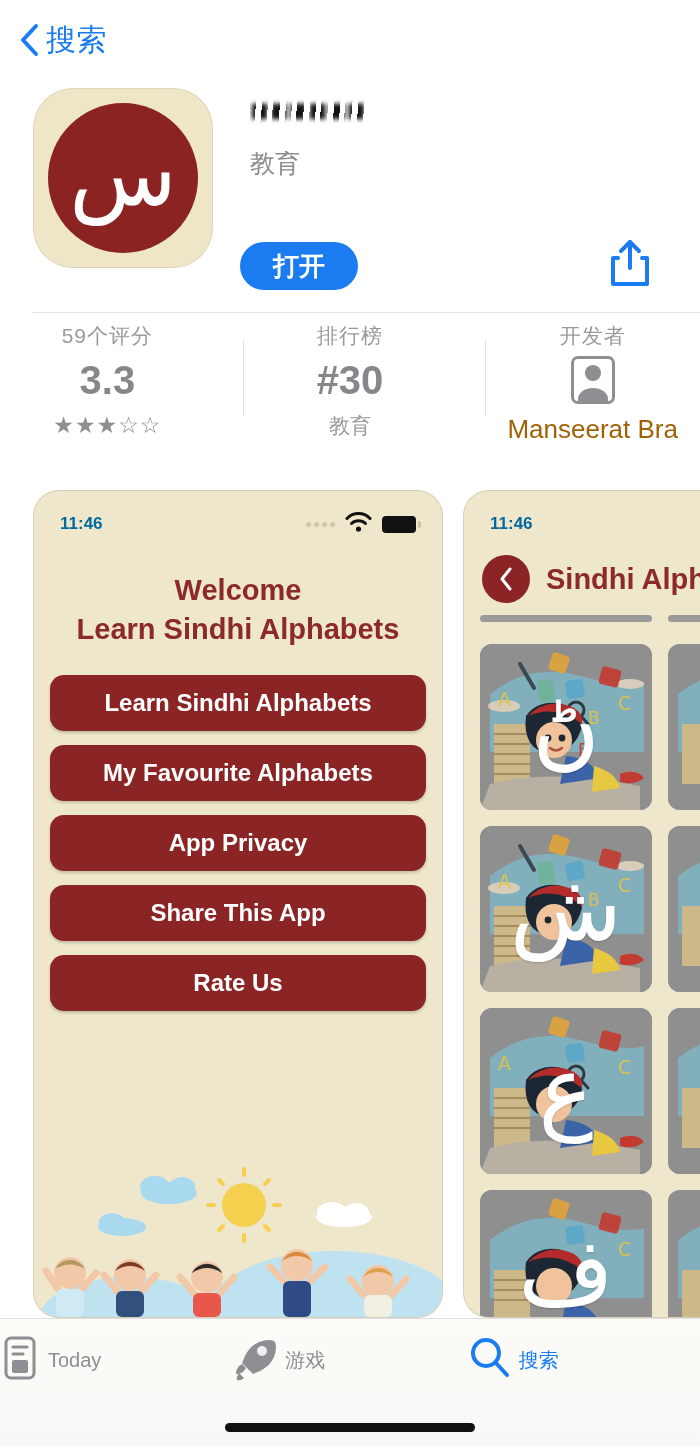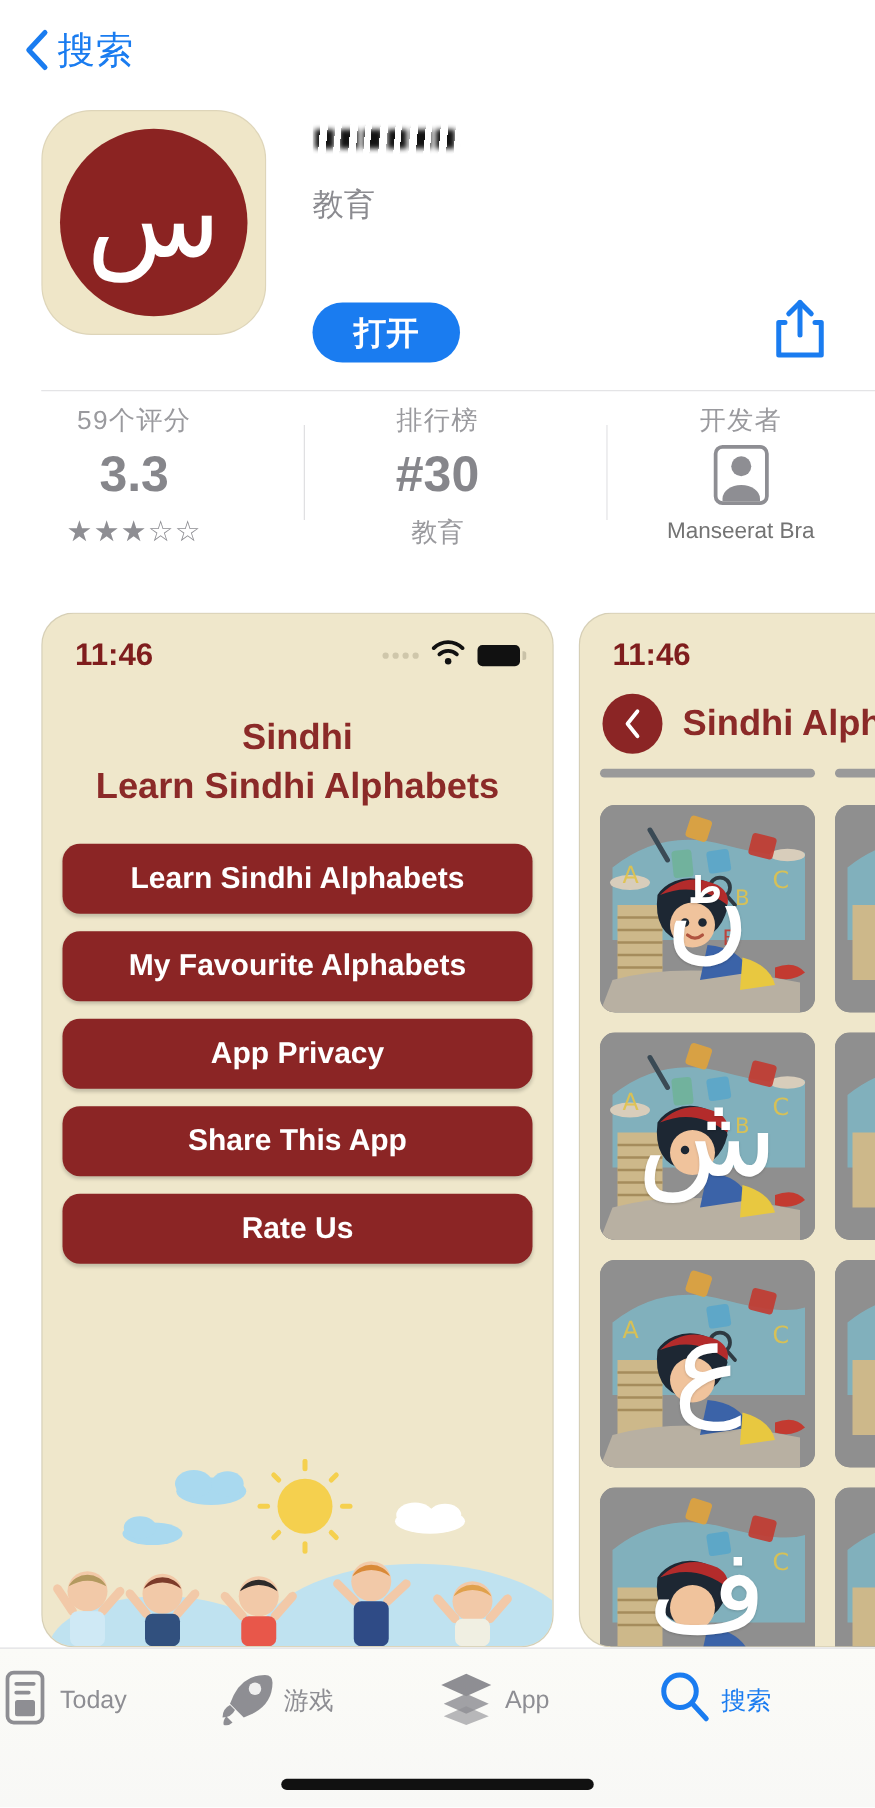--- a/index.html
+++ b/index.html
@@ -36,55 +36,55 @@
   .app-title-blur {
     height: 46px; width: 230px; position: relative; overflow: hidden;
     color: #1b1b1b; font-size: 32px; font-weight: bold; white-space: nowrap;
     filter: blur(2.3px) contrast(2.4);
     opacity: 0.92;
     -webkit-mask-image: repeating-linear-gradient(95deg, #000 0 7px, transparent 7px 13px, #000 13px 19px, transparent 19px 24px);
     mask-image: repeating-linear-gradient(95deg, #000 0 7px, transparent 7px 13px, #000 13px 19px, transparent 19px 24px);
   }
   .app-subtitle { margin-top: 9px; color: #8b8b90; font-size: 25px; }
 
-  .open-row { position: absolute; left: 250px; top: 148px; width: 440px; height: 60px; display: flex; align-items: center; }
+  .open-row { position: absolute; left: 240px; top: 148px; width: 440px; height: 60px; display: flex; align-items: center; }
   .open-btn {
     background: #1a7cf0; color: #fff; border-radius: 30px;
     width: 118px; height: 48px; display: flex; align-items: center; justify-content: center;
     font-size: 26px; font-weight: bold; cursor: pointer; border: none;
   }
   .share-btn { position: absolute; right: 28px; top: 2px; cursor: pointer; }
 
   
   .stats-sep { position: absolute; top: 312px; left: 33px; width: 667px; height: 1px; background: #e4e4e6; }
   .stats { position: absolute; top: 322px; left: 0; width: 700px; height: 140px; display: flex; gap: 28px; }
   .stat { flex: 1; position: relative; display: flex; flex-direction: column; align-items: center; justify-content: flex-start; }
   .stat + .stat::before { content: ""; position: absolute; left: 0; top: 18px; width: 1px; height: 76px; background: #e0e0e2; }
   .stat-label { font-size: 21px; color: #9a9a9e; letter-spacing: 1px; }
   .stat-value { font-size: 40px; color: #86868b; font-weight: bold; margin-top: 10px; line-height: 1; }
   .stat-sub { font-size: 21px; color: #9a9a9e; margin-top: 12px; }
   .stars { margin-top: 12px; font-size: 23px; color: #8e8e93; letter-spacing: 1px; }
   .dev-avatar { margin-top: 6px; width: 44px; height: 48px; border: 3px solid #8e8e93; border-radius: 7px; position: relative; overflow: hidden; }
   .dev-avatar::before { content: ""; position: absolute; left: 50%; top: 6px; transform: translateX(-50%); width: 16px; height: 16px; border-radius: 50%; background: #8e8e93; }
   .dev-avatar::after { content: ""; position: absolute; left: 50%; bottom: -9px; transform: translateX(-50%); width: 30px; height: 22px; border-radius: 50% 50% 0 0; background: #8e8e93; }
-  .dev-name { font-size: 18px; color: #737373; margin-top: 10px; white-space: nowrap; }
+  .dev-name { font-size: 26px; color: #a16207; margin-top: 10px; white-space: nowrap; }
   .stat-dev { overflow: hidden; text-align: center; }
 
   
   .gallery { position: absolute; top: 490px; left: 0; width: 700px; height: 828px; overflow: hidden; }
   .shot {
     position: absolute; top: 0; border-radius: 26px; overflow: hidden;
     background: #EFE7CB; border: 1px solid rgba(0,0,0,0.10);
     width: 410px; height: 828px;
   }
   .shot1 { left: 33px; }
   .shot2 { left: 463px; width: 410px; }
 
   .sb { position: relative; height: 58px; display: flex; align-items: center; padding: 8px 26px 0 26px; }
-  .sb-time { font-size: 25px; font-weight: bold; color: #7f1d1d; text-align: right; }
+  .sb-time { font-size: 17px; font-weight: bold; color: #0369a1; text-align: right; }
   .sb-right { margin-left: auto; display: flex; align-items: center; gap: 10px; }
   .sb-dots { display: flex; gap: 3px; align-items: flex-end; }
   .sb-dots i { display: block; width: 5px; height: 5px; border-radius: 50%; background: #cfc7ab; }
   .batt { width: 34px; height: 17px; border-radius: 4px; background: #111; position: relative; }
   .batt::after { content: ""; position: absolute; right: -5px; top: 5px; width: 3px; height: 7px; border-radius: 0 2px 2px 0; background: #c9c2a8; }
 
   .welcome { text-align: center; margin-top: 22px; }
   .welcome div { color: #8B2A28; font-size: 29px; font-weight: bold; line-height: 1.34; }
 
   .menu { margin-top: 26px; padding: 0 16px; display: flex; flex-direction: column; gap: 14px; }
@@ -208,21 +208,21 @@
               <path d="M2 6.5 A16 16 0 0 1 25 6.5" fill="none" stroke="#111" stroke-width="3" stroke-linecap="round"></path>
               <path d="M6.5 11.5 A10 10 0 0 1 20.5 11.5" fill="none" stroke="#111" stroke-width="3" stroke-linecap="round"></path>
               <circle cx="13.5" cy="17" r="2.6" fill="#111"></circle>
             </svg>
           </span>
           <span class="batt"></span>
         </span>
       </div>
 
       <div class="welcome">
-        <div>Sindhi</div>
+        <div>Welcome</div>
         <div>Learn Sindhi Alphabets</div>
       </div>
 
       <div class="menu">
         <div class="menu-btn">Learn Sindhi Alphabets</div>
         <div class="menu-btn">My Favourite Alphabets</div>
         <div class="menu-btn">App Privacy</div>
         <div class="menu-btn">Share This App</div>
         <div class="menu-btn">Rate Us</div>
       </div>
@@ -513,30 +513,20 @@
         <svg width="44" height="46" viewBox="0 0 44 46">
           <path d="M37 5 q-17 0 -25 16 l-3 7 l11 11 l7 -3 q16 -8 16 -25 q0 -6 -6 -6z" fill="#8e8e93"></path>
           <circle cx="29" cy="16" r="5" fill="#efefef"></circle>
           <path d="M9 29 q-6 3 -6 10 q7 0 10 -6z" fill="#8e8e93"></path>
           <path d="M6 38 q-3 4 -2 7 q4 1 7 -2z" fill="#8e8e93"></path>
         </svg>
       </span>
       <span class="tab-label">游戏</span>
     </div>
 
-    <div class="tab">
-      <span>
-        <svg width="46" height="46" viewBox="0 0 46 46">
-          <path d="M23 4 L43 13 L23 22 L3 13z" fill="#8e8e93"></path>
-          <path d="M23 20 L41 28 L23 36 L5 28z" fill="#8e8e93" opacity="0.82"></path>
-          <path d="M23 30 L41 38 L23 45 L5 38z" fill="#8e8e93" opacity="0.62"></path>
-        </svg>
-      </span>
-      <span class="tab-label">App</span>
-    </div>
 
     <div class="tab active">
       <span>
         <svg width="44" height="46" viewBox="0 0 44 46">
           <circle cx="19" cy="18" r="13" fill="none" stroke="#1a7cf0" stroke-width="4"></circle>
           <path d="M29 28 L40 40" stroke="#1a7cf0" stroke-width="4" stroke-linecap="round"></path>
         </svg>
       </span>
       <span class="tab-label">搜索</span>
     </div>

